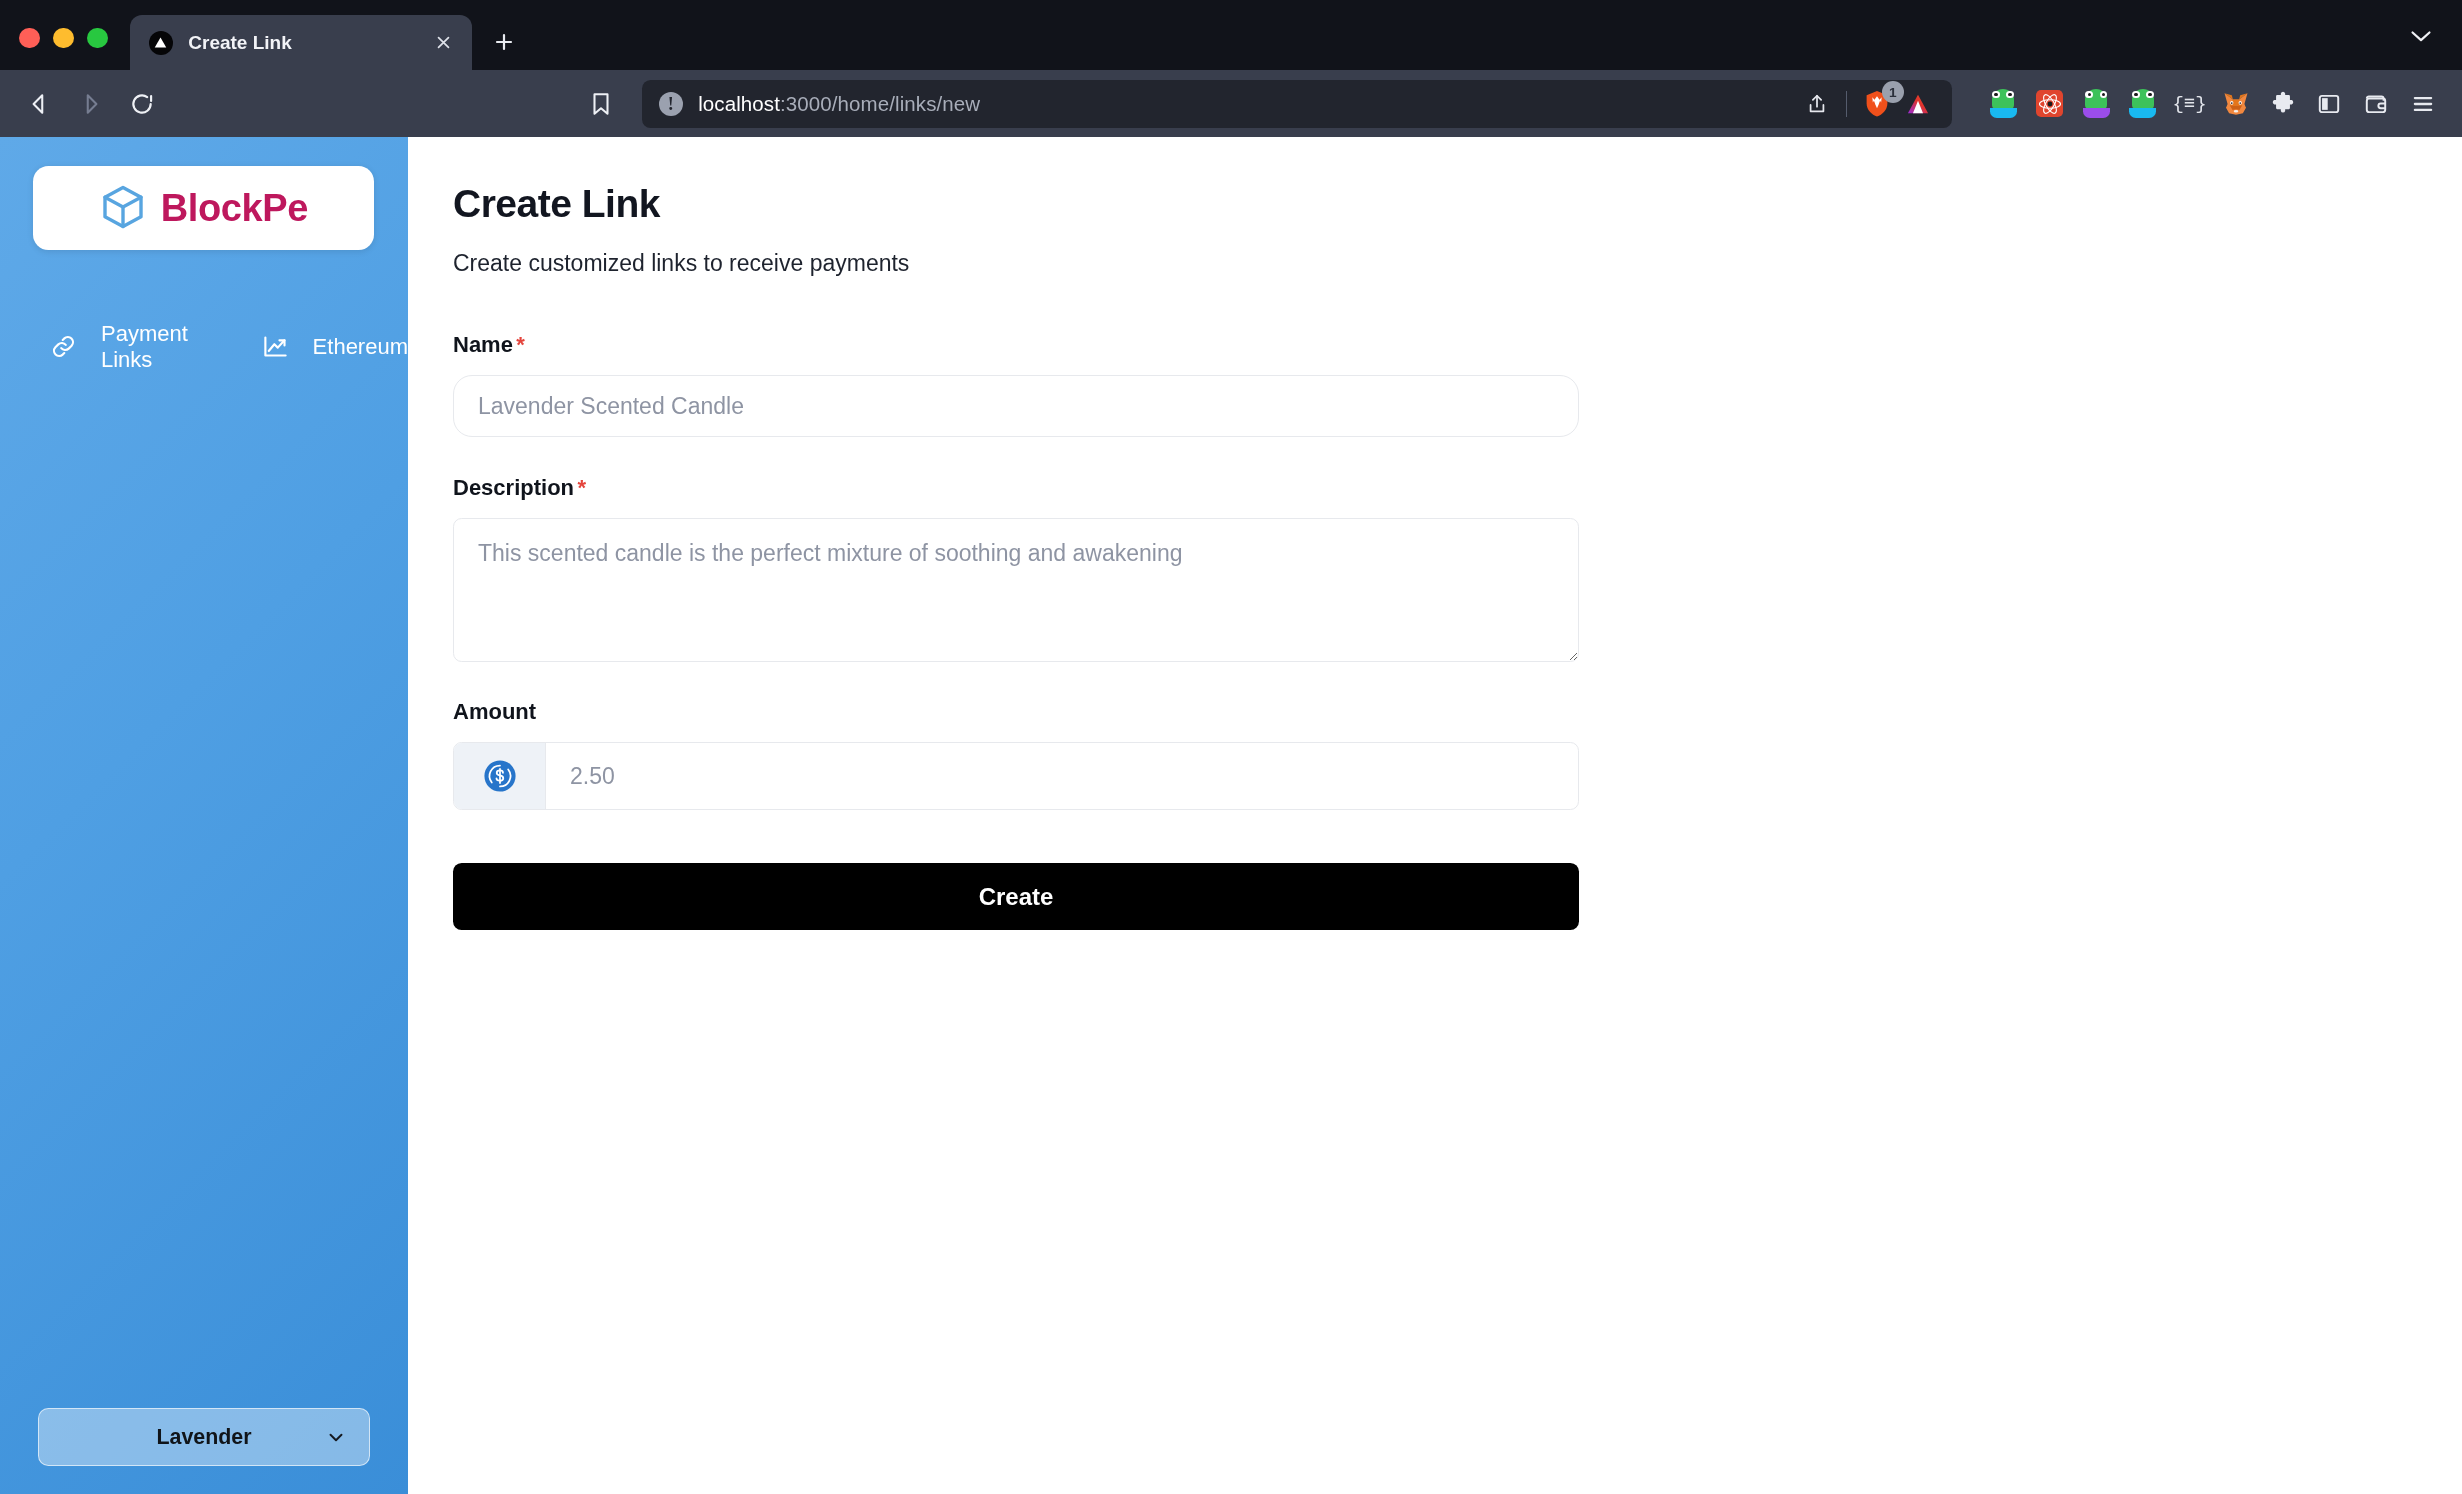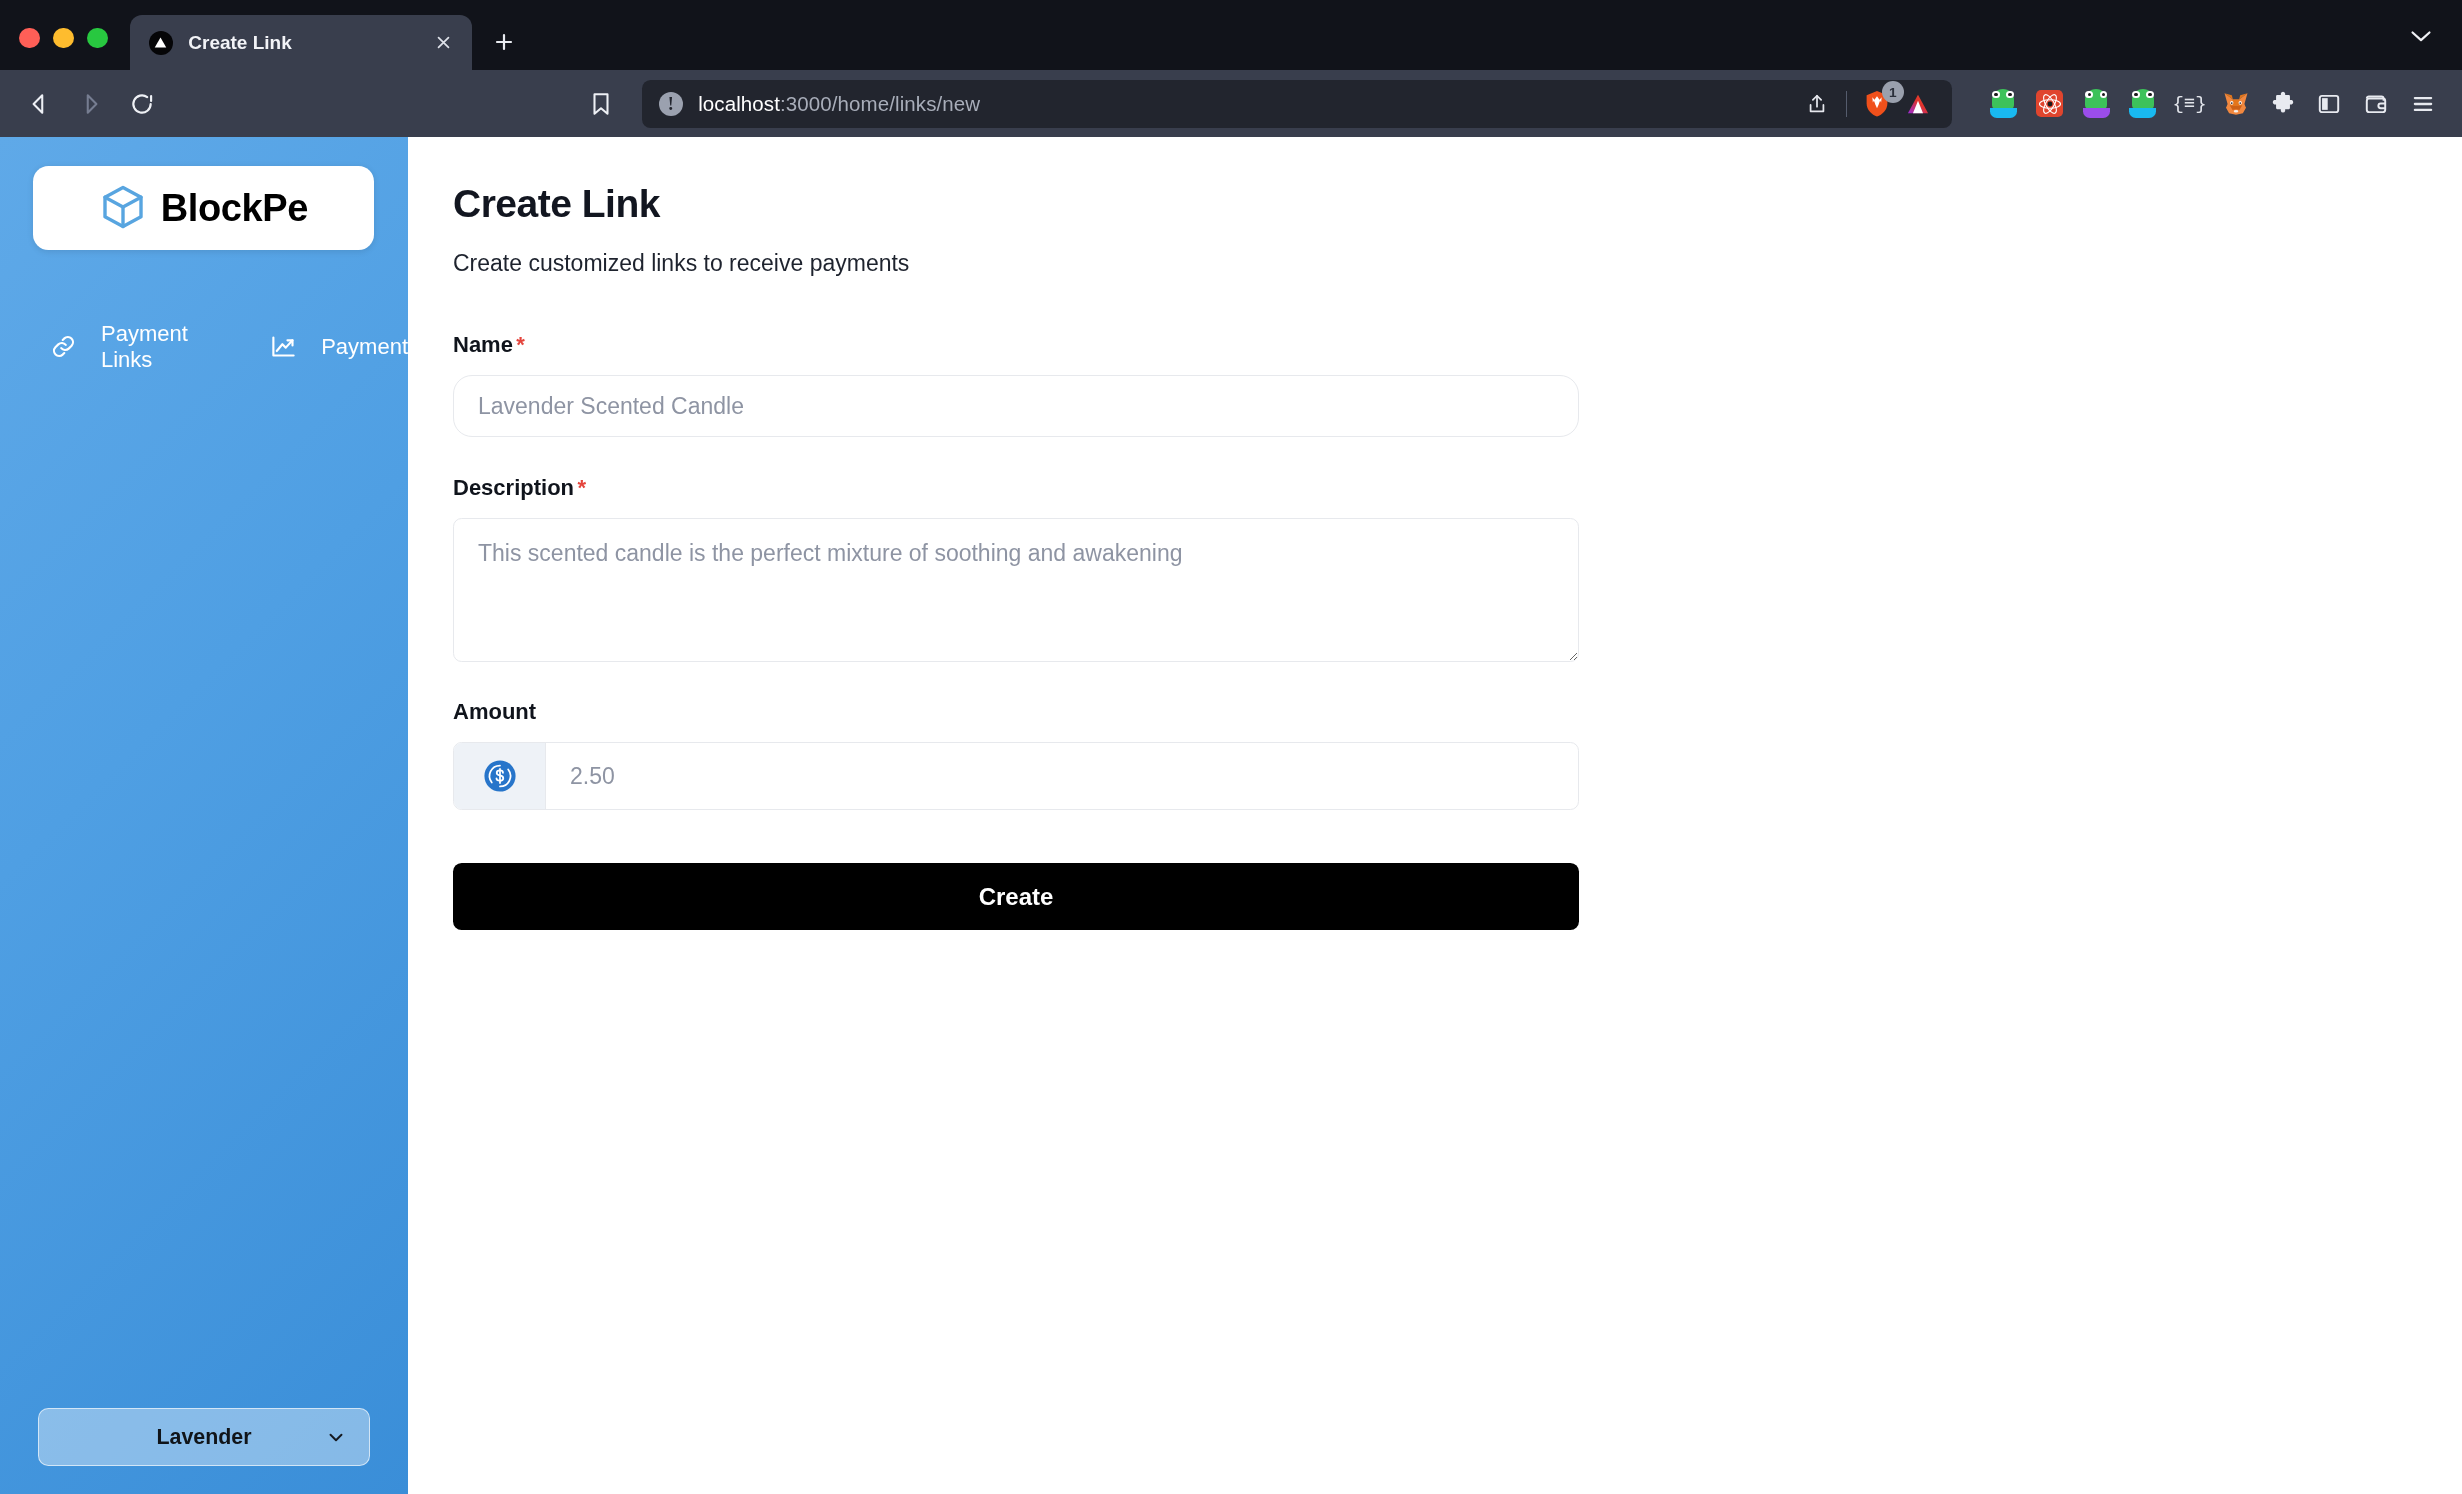--- a/index.html
+++ b/index.html
@@ -161,21 +161,21 @@
   .logo-card {
     margin: 5.1px 34px 0 33px;
     background: #ffffff;
     border-radius: 15.4px;
     height: 84px;
     display: flex; align-items: center; justify-content: center;
     gap: 13.7px;
     box-shadow: 0 1.7px 6.8px rgba(0,0,0,0.10);
   }
   .logo-card svg { width: 48px; height: 48px; }
-  .logo-text { font-size: 38px; font-weight: 700; color: #000000; letter-spacing: -0.4px; }
+  .logo-text { font-size: 38px; font-weight: 700; color: #be185d; letter-spacing: -0.4px; }
 
   .nav { margin-top: 57px; display: flex; flex-direction: row; }
   .nav-item {
     display: flex; align-items: center; gap: 24px;
     padding: 13.7px 0 13.7px 50px;
     color: #ffffff; font-size: 22px;
     margin-bottom: 22px;
   }
   .nav-item .ico { width: 27px; height: 27px; flex: 0 0 27px; display: flex; align-items: center; justify-content: center; }
   .nav-item .ico svg { width: 27px; height: 27px; }
@@ -463,21 +463,21 @@
           <span>Payment Links</span>
         </div>
         <div class="nav-item">
           <span class="ico">
             <svg viewBox="0 0 24 24" fill="none" stroke="#ffffff" stroke-width="1.9" stroke-linecap="round" stroke-linejoin="round">
               <path d="M3 4 V20 H21"></path>
               <path d="M6 16 L11 10 L14 13 L20 6.5"></path>
               <path d="M20 11 V6.5 H15.5"></path>
             </svg>
           </span>
-          <span>Payment</span>
+          <span>Ethereum</span>
         </div>
       </nav>
 
       <div class="network-wrap">
         <div class="network">
           <span>Lavender</span>
           <span class="chev">
             <svg viewBox="0 0 24 24" fill="none" stroke="#14181f" stroke-width="2.1" stroke-linecap="round" stroke-linejoin="round">
               <path d="M6 9.5 L12 15.5 L18 9.5"></path>
             </svg>

